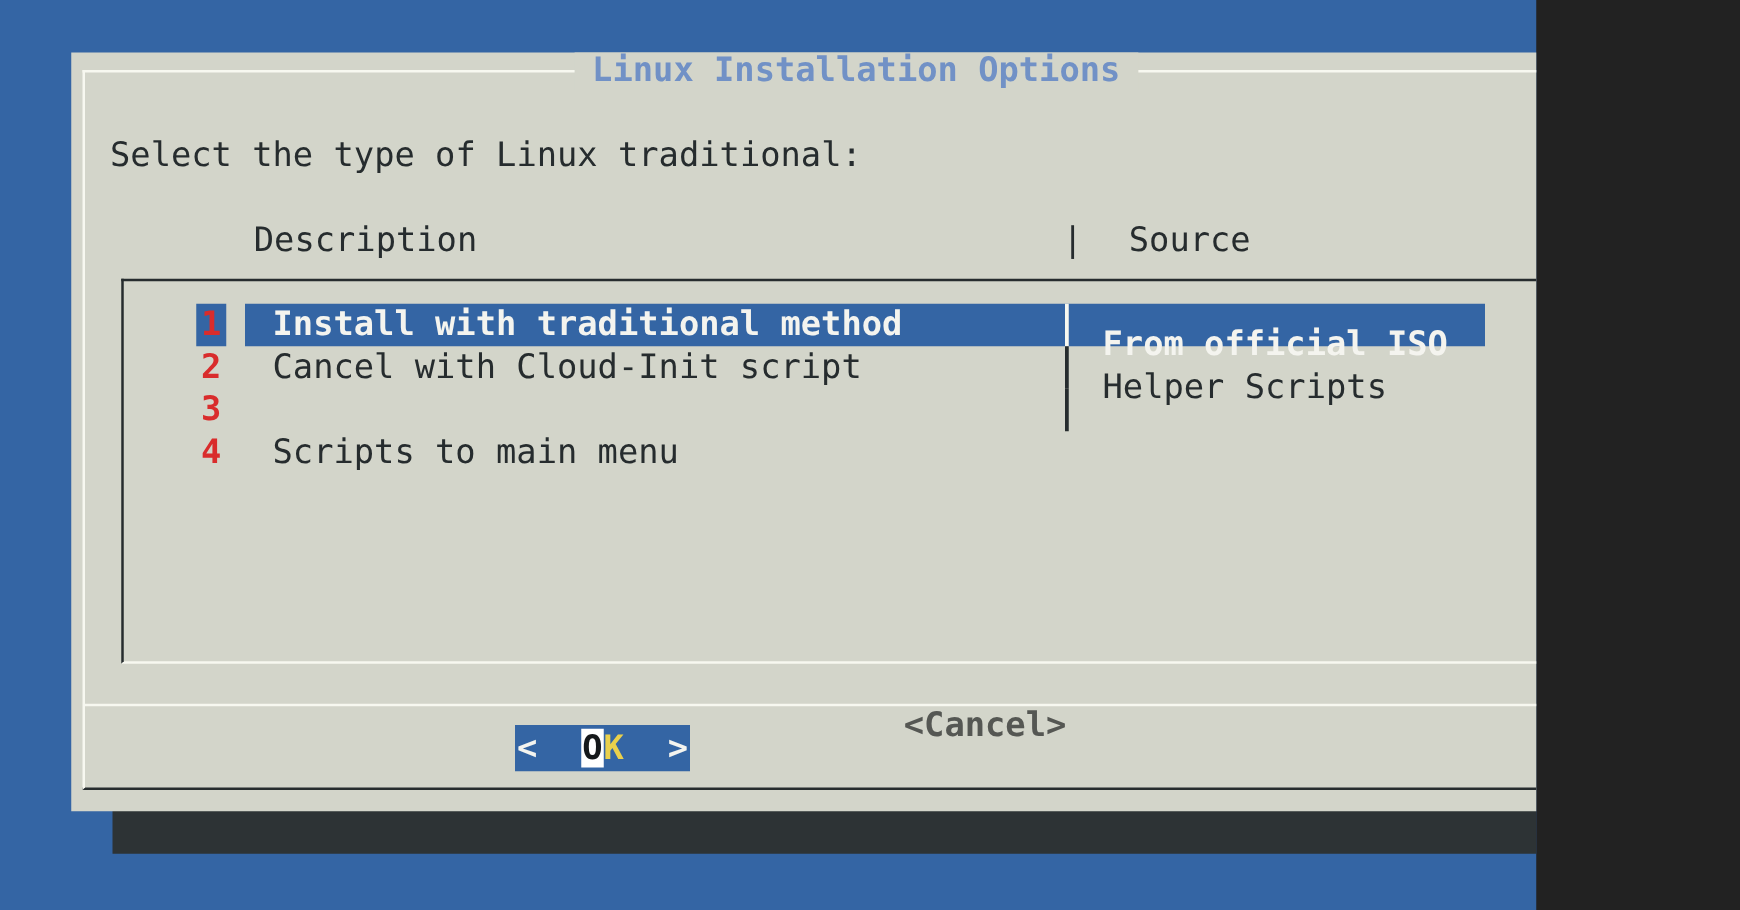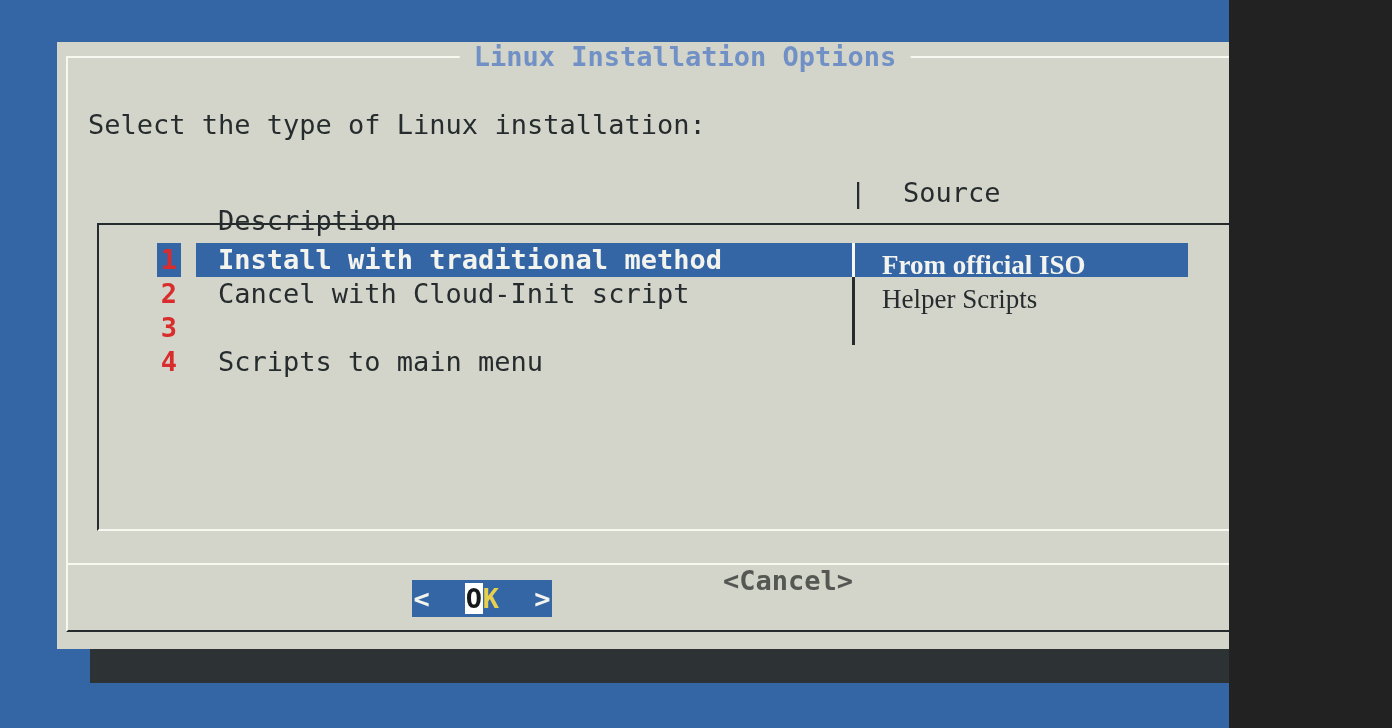--- a/index.html
+++ b/index.html
@@ -59,21 +59,21 @@
     font-weight:bold;
     white-space:pre;
     z-index:3;
   }
   .prompt{
     position:absolute;
     left:31px;top:66px;height:34px;line-height:34px;
     white-space:pre;
   }
   .colheader{position:absolute;top:134px;left:0;width:100%;height:34px;line-height:34px;}
-  .colheader .desc-h{position:absolute;left:161px;white-space:pre;margin-top:28px;}
+  .colheader .desc-h{position:absolute;left:146px;white-space:pre;}
   .colheader .bar-h{position:absolute;left:793px;white-space:pre;}
   .colheader .src-h{position:absolute;left:846px;white-space:pre;}
   .listbox{
     position:absolute;
     left:40px;top:181px;width:1170px;height:308px;
     border-top:2px solid var(--frame-dark);
     border-left:2px solid var(--frame-dark);
     border-right:2px solid var(--frame-light);
     border-bottom:2px solid var(--frame-light);
   }
@@ -87,21 +87,21 @@
     color:var(--tag-red);
     font-weight:bold;
     z-index:2;
   }
   .row .desc{position:absolute;left:119px;top:0;height:34px;white-space:pre;z-index:2;}
   .row .sep{
     position:absolute;left:753px;top:0;width:3px;height:34px;
     background:var(--frame-dark);
     z-index:2;
   }
-  .row .src{position:absolute;left:783px;top:5px;height:34px;white-space:pre;z-index:2;font-family:Liberation Serif, serif;}
+  .row .src{position:absolute;left:783px;top:16px;height:34px;white-space:pre;z-index:2;}
   .row.selected .tag{background:var(--highlight-blue);}
   .row.selected .desc,
   .row.selected .src{color:var(--highlight-text-white);font-weight:bold;text-align:right;}
   .row.selected .sep{background:var(--frame-light);}
   .row.selected .hl-bar{
     position:absolute;left:97px;top:0;width:992px;height:34px;
     background:var(--highlight-blue);
     z-index:1;
   }
   .btn-separator{
@@ -138,21 +138,21 @@
 </head>
 <body>
 
 <div class="screen">
   <div class="shadow"></div>
 
   <div class="dialog">
     <div class="frame"></div>
     <div class="title">Linux Installation Options</div>
 
-    <div class="prompt">Select the type of Linux installation:</div>
+    <div class="prompt">Select the type of Linux traditional:</div>
 
     <div class="colheader">
       <span class="desc-h">Description</span>
       <span class="bar-h">|</span>
       <span class="src-h">Source</span>
     </div>
 
     <div class="listbox">
 
       <div class="row selected" style="top:18px">

